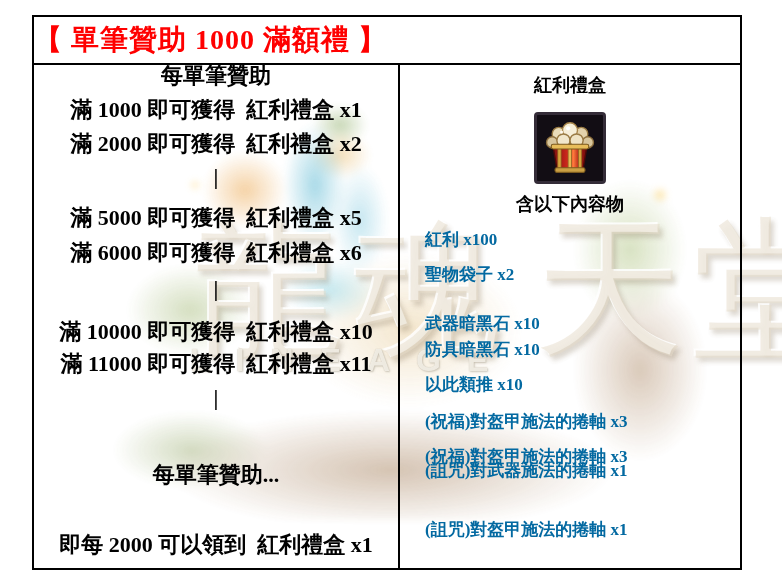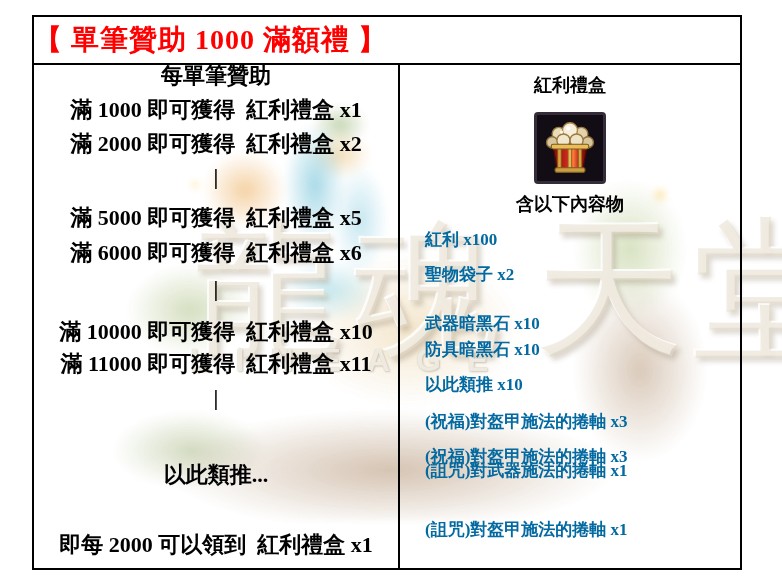--- a/index.html
+++ b/index.html
@@ -112,21 +112,21 @@
       <div class="lline" style="top:0px">每單筆贊助</div>
       <div class="lline" style="top:34px">滿 1000 即可獲得  紅利禮盒 x1</div>
       <div class="lline" style="top:68px">滿 2000 即可獲得  紅利禮盒 x2</div>
       <div class="lline" style="top:101px">|</div>
       <div class="lline" style="top:142px">滿 5000 即可獲得  紅利禮盒 x5</div>
       <div class="lline" style="top:177px">滿 6000 即可獲得  紅利禮盒 x6</div>
       <div class="lline" style="top:213px">|</div>
       <div class="lline" style="top:256px">滿 10000 即可獲得  紅利禮盒 x10</div>
       <div class="lline" style="top:288px">滿 11000 即可獲得  紅利禮盒 x11</div>
       <div class="lline" style="top:322px">|</div>
-      <div class="lline" style="top:399px">以此類推...</div>
+      <div class="lline" style="top:399px">每單筆贊助...</div>
       <div class="lline" style="top:469px">即每 2000 可以領到  紅利禮盒 x1</div>
     </div>
 
     <div class="col-right">
       <div class="rhead" style="top:9px">紅利禮盒</div>
 
       <div class="gift-icon">
         <svg width="60" height="60" viewBox="0 0 64 64">
           <defs>
             <linearGradient id="redg" x1="0" y1="0" x2="1" y2="0">

